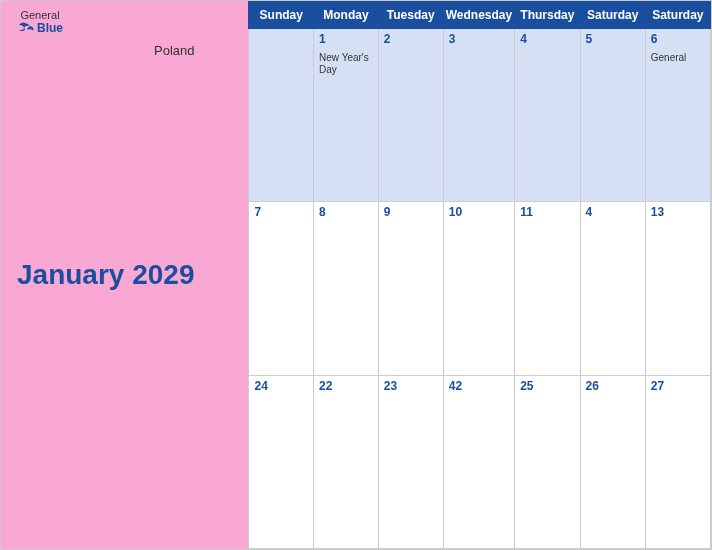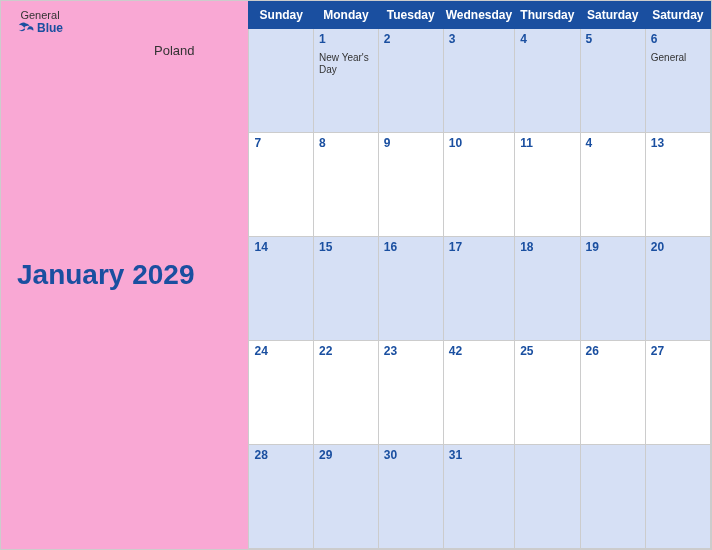--- a/index.html
+++ b/index.html
@@ -176,43 +176,20 @@
           <td>
             <div class="day-number">11</div>
           </td>
           <td>
             <div class="day-number">4</div>
           </td>
           <td>
             <div class="day-number">13</div>
           </td>
         </tr>
-        <tr class="row-shaded">
-          <td>
-            <div class="day-number">14</div>
-          </td>
-          <td>
-            <div class="day-number">15</div>
-          </td>
-          <td>
-            <div class="day-number">16</div>
-          </td>
-          <td>
-            <div class="day-number">17</div>
-          </td>
-          <td>
-            <div class="day-number">18</div>
-          </td>
-          <td>
-            <div class="day-number">19</div>
-          </td>
-          <td>
-            <div class="day-number">20</div>
-          </td>
-        </tr>
         <tr class="row-white">
           <td>
             <div class="day-number">24</div>
           </td>
           <td>
             <div class="day-number">22</div>
           </td>
           <td>
             <div class="day-number">23</div>
           </td>
@@ -221,33 +198,16 @@
           </td>
           <td>
             <div class="day-number">25</div>
           </td>
           <td>
             <div class="day-number">26</div>
           </td>
           <td>
             <div class="day-number">27</div>
           </td>
-        </tr>
-        <tr class="row-shaded">
-          <td>
-            <div class="day-number">28</div>
-          </td>
-          <td>
-            <div class="day-number">29</div>
-          </td>
-          <td>
-            <div class="day-number">30</div>
-          </td>
-          <td>
-            <div class="day-number">31</div>
-          </td>
-          <td></td>
-          <td></td>
-          <td></td>
         </tr>
       </tbody>
   </table>
 </div>
 
 </body></html>

